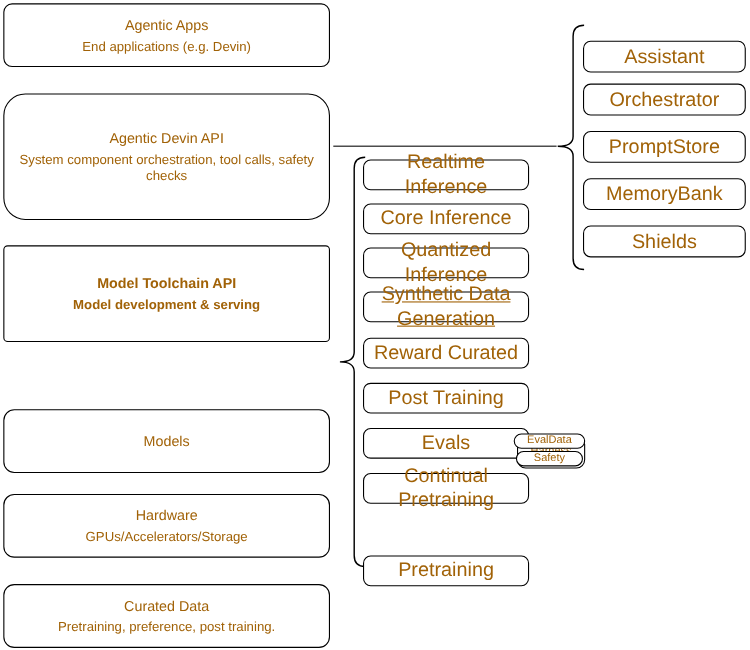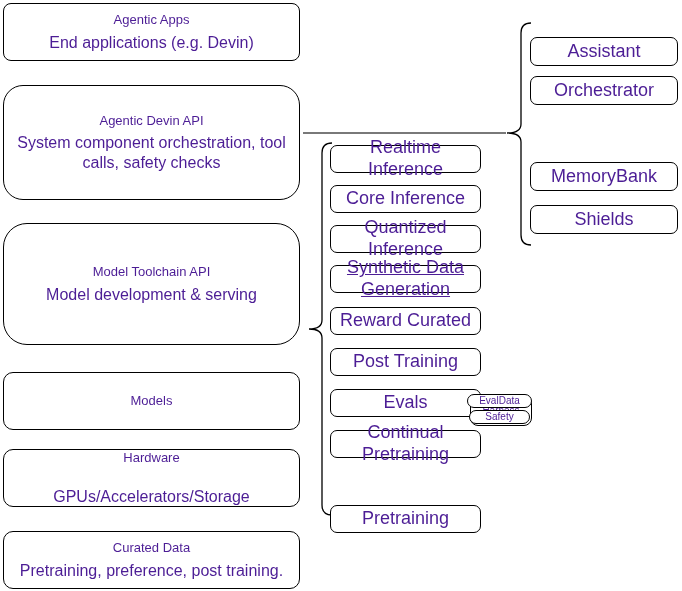--- a/index.html
+++ b/index.html
@@ -2,21 +2,21 @@
 <html><head>
 <meta charset="utf-8">
 <style>
   html, body { margin: 0; padding: 0; background: #ffffff; }
   #canvas {
     position: relative;
     width: 682px;
     height: 591px;
     background: #ffffff;
     font-family: "Liberation Sans", "DejaVu Sans", sans-serif;
-    color: #4c1d95;
+    color: #a16207;
     overflow: hidden;
   }
   #wires {
     position: absolute;
     left: 0; top: 0;
     width: 682px; height: 591px;
     z-index: 1;
   }
   .box {
     position: absolute;
@@ -24,29 +24,29 @@
     background: #ffffff;
     border: 1px solid #000000;
     display: flex;
     flex-direction: column;
     align-items: center;
     justify-content: center;
     text-align: center;
     z-index: 2;
   }
   .box .title { font-size: 13px; line-height: 1.25; }
-  .box .subtitle { font-size: 16px; line-height: 1.2; margin-top: 4px; }
+  .box .subtitle { font-size: 12px; line-height: 1.2; margin-top: 4px; }
   .box .label { font-size: 18px; line-height: 1.2; padding: 0 4px; }
   
   .lbox { left: 3px; width: 297px; }
   .l1 { top: 3px;   height: 58px;  border-radius: 8px;  }
   .l2 { top: 85px;  height: 115px; border-radius: 20px; }
-  .l3 { top: 223px; height: 122px; border-radius: 24px; }
+  .l3 { top: 223px; height: 88px; border-radius: 4px; font-weight: bold; }
   .l4 { top: 372px; height: 58px;  border-radius: 10px; }
-  .l5 { top: 449px; height: 58px;  border-radius: 10px; justify-content: space-between; }
+  .l5 { top: 449px; height: 58px;  border-radius: 10px; }
   .l6 { top: 531px; height: 58px;  border-radius: 10px; }
   
   .mbox { left: 330px; width: 151px; height: 28px; border-radius: 7px; }
   .m1 { top: 145px; } .m2 { top: 185px; } .m3 { top: 225px; }
   .m4 { top: 265px; text-decoration: underline; } .m5 { top: 307px; } .m6 { top: 348px; }
   .m7 { top: 389px; } .m8 { top: 430px; } .m9 { top: 470px; margin-top: 35px; }
   
   .rbox { left: 530px; width: 148px; height: 29px; border-radius: 7px; }
   .r1 { top: 37px; } .r2 { top: 76px; } .r3 { top: 119px; }
   .r4 { top: 162px; } .r5 { top: 205px; }
@@ -140,20 +140,23 @@
   <div class="pill p3">
     <span>Safety</span>
   </div>
 
   <div class="box rbox r1">
     <div class="label">Assistant</div>
   </div>
   <div class="box rbox r2">
     <div class="label">Orchestrator</div>
   </div>
+  <div class="box rbox r3">
+    <div class="label">PromptStore</div>
+  </div>
   <div class="box rbox r4">
     <div class="label">MemoryBank</div>
   </div>
   <div class="box rbox r5">
     <div class="label">Shields</div>
   </div>
 
 </div>
 
 </body></html>

